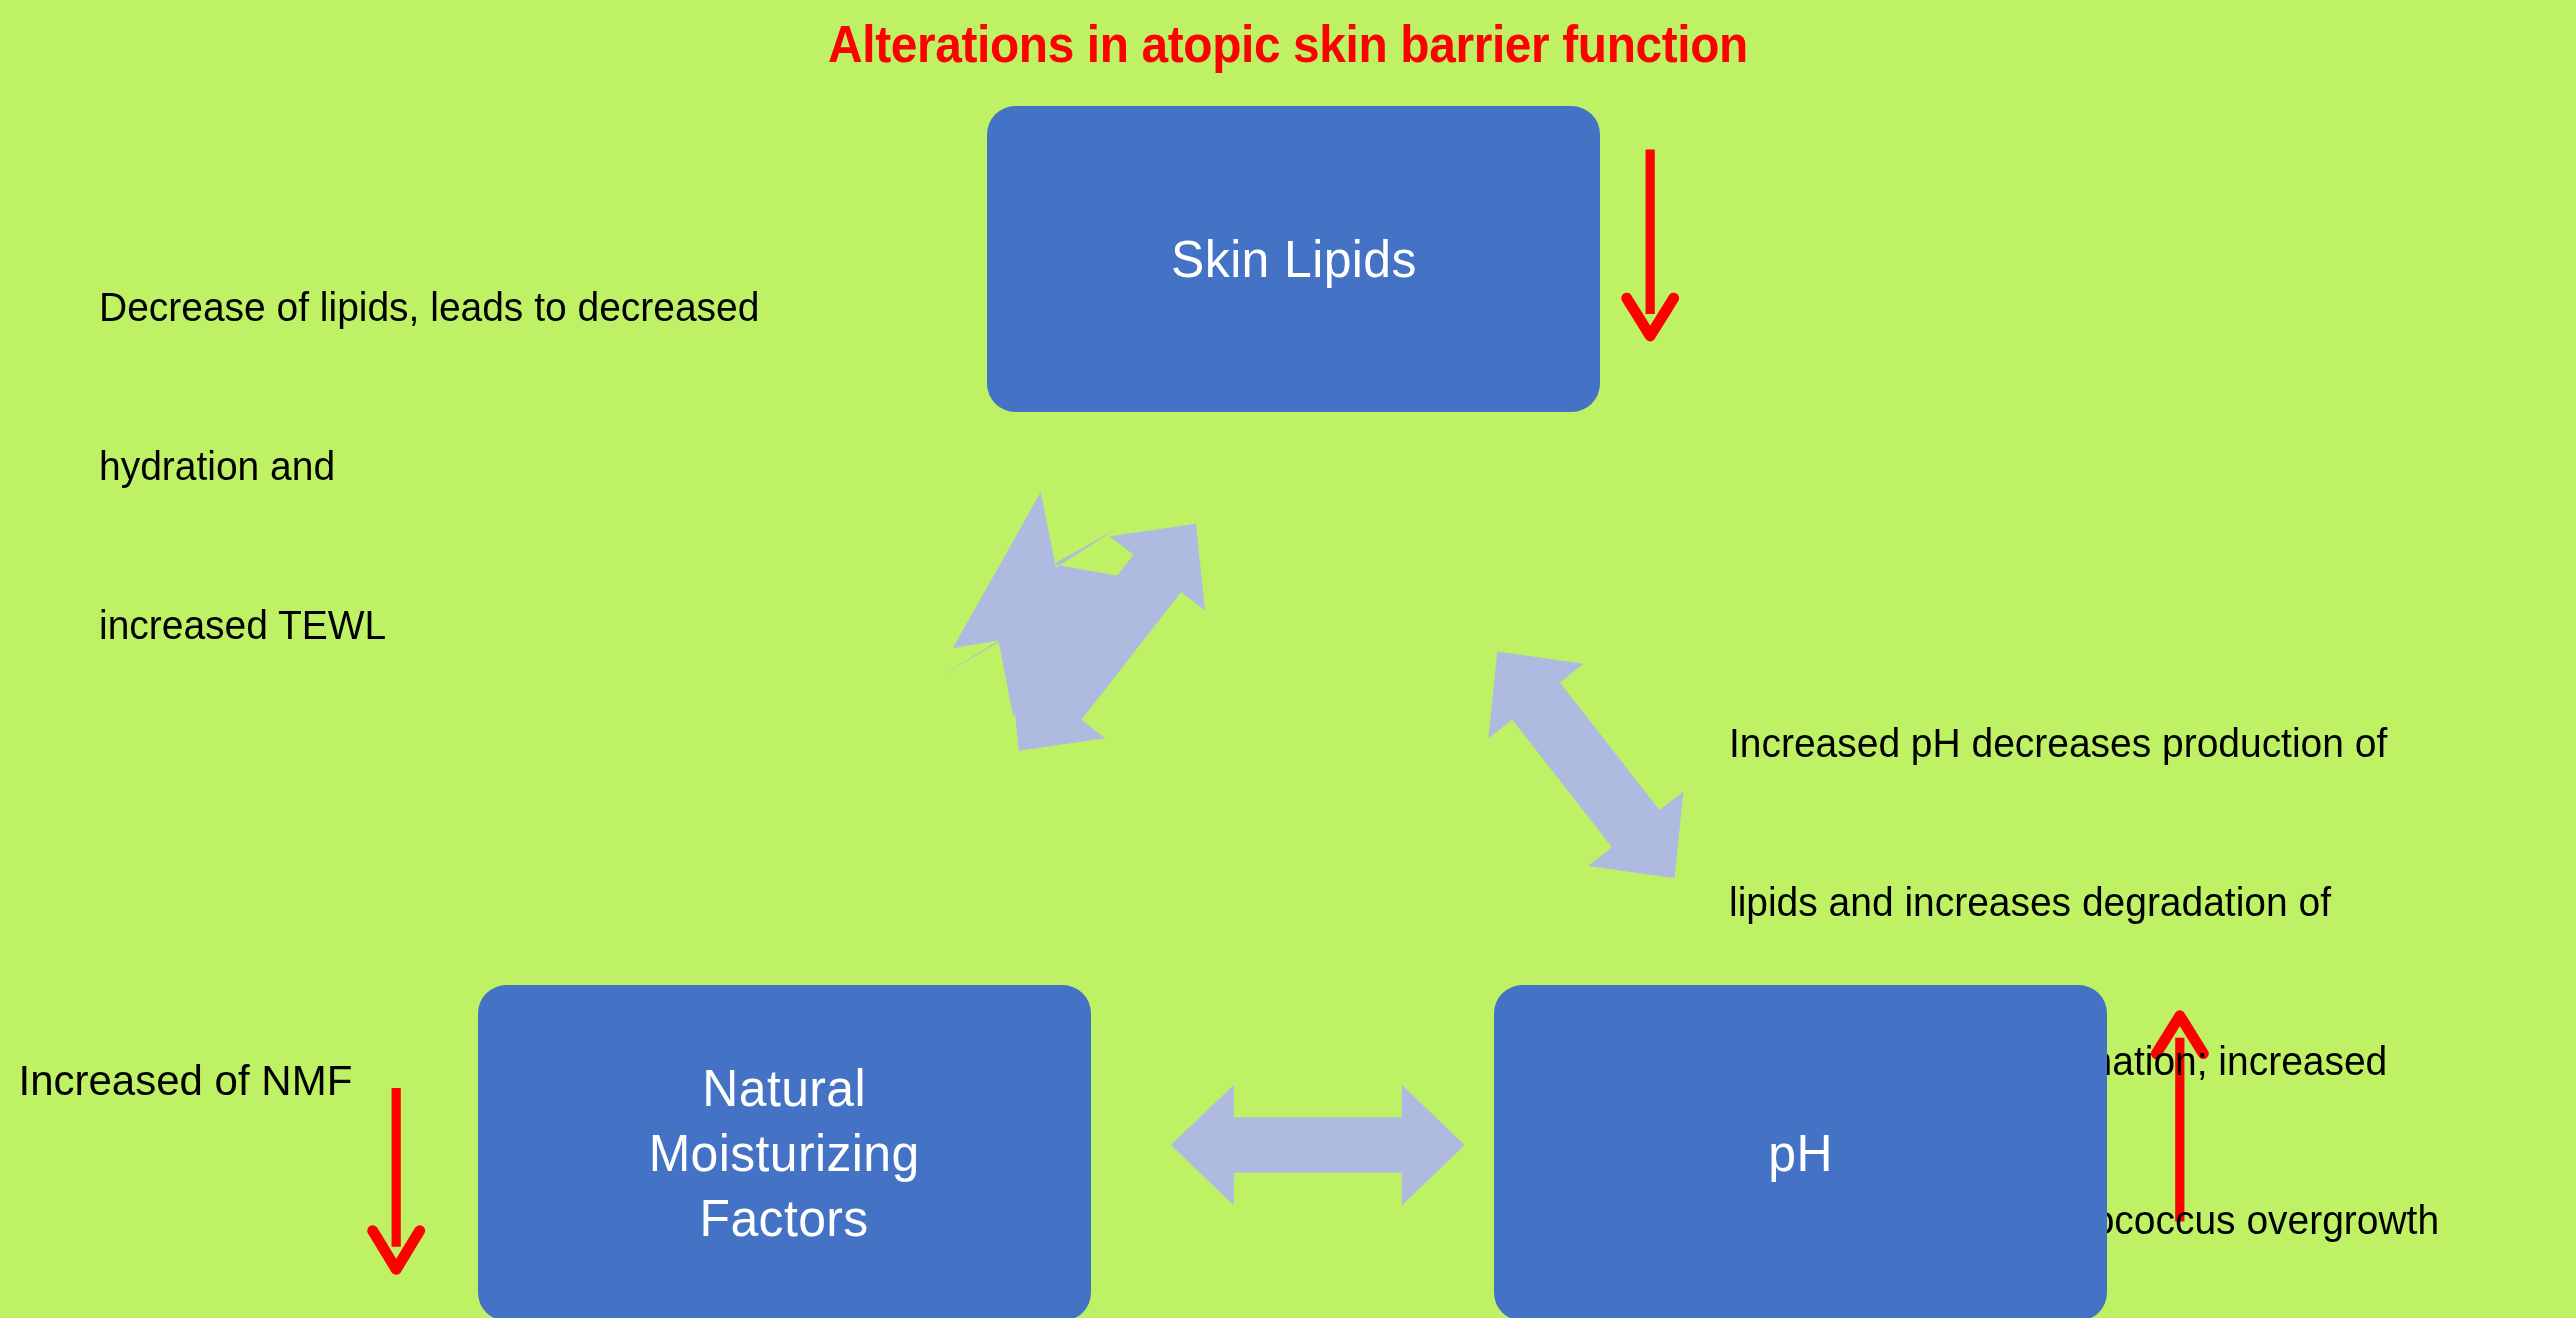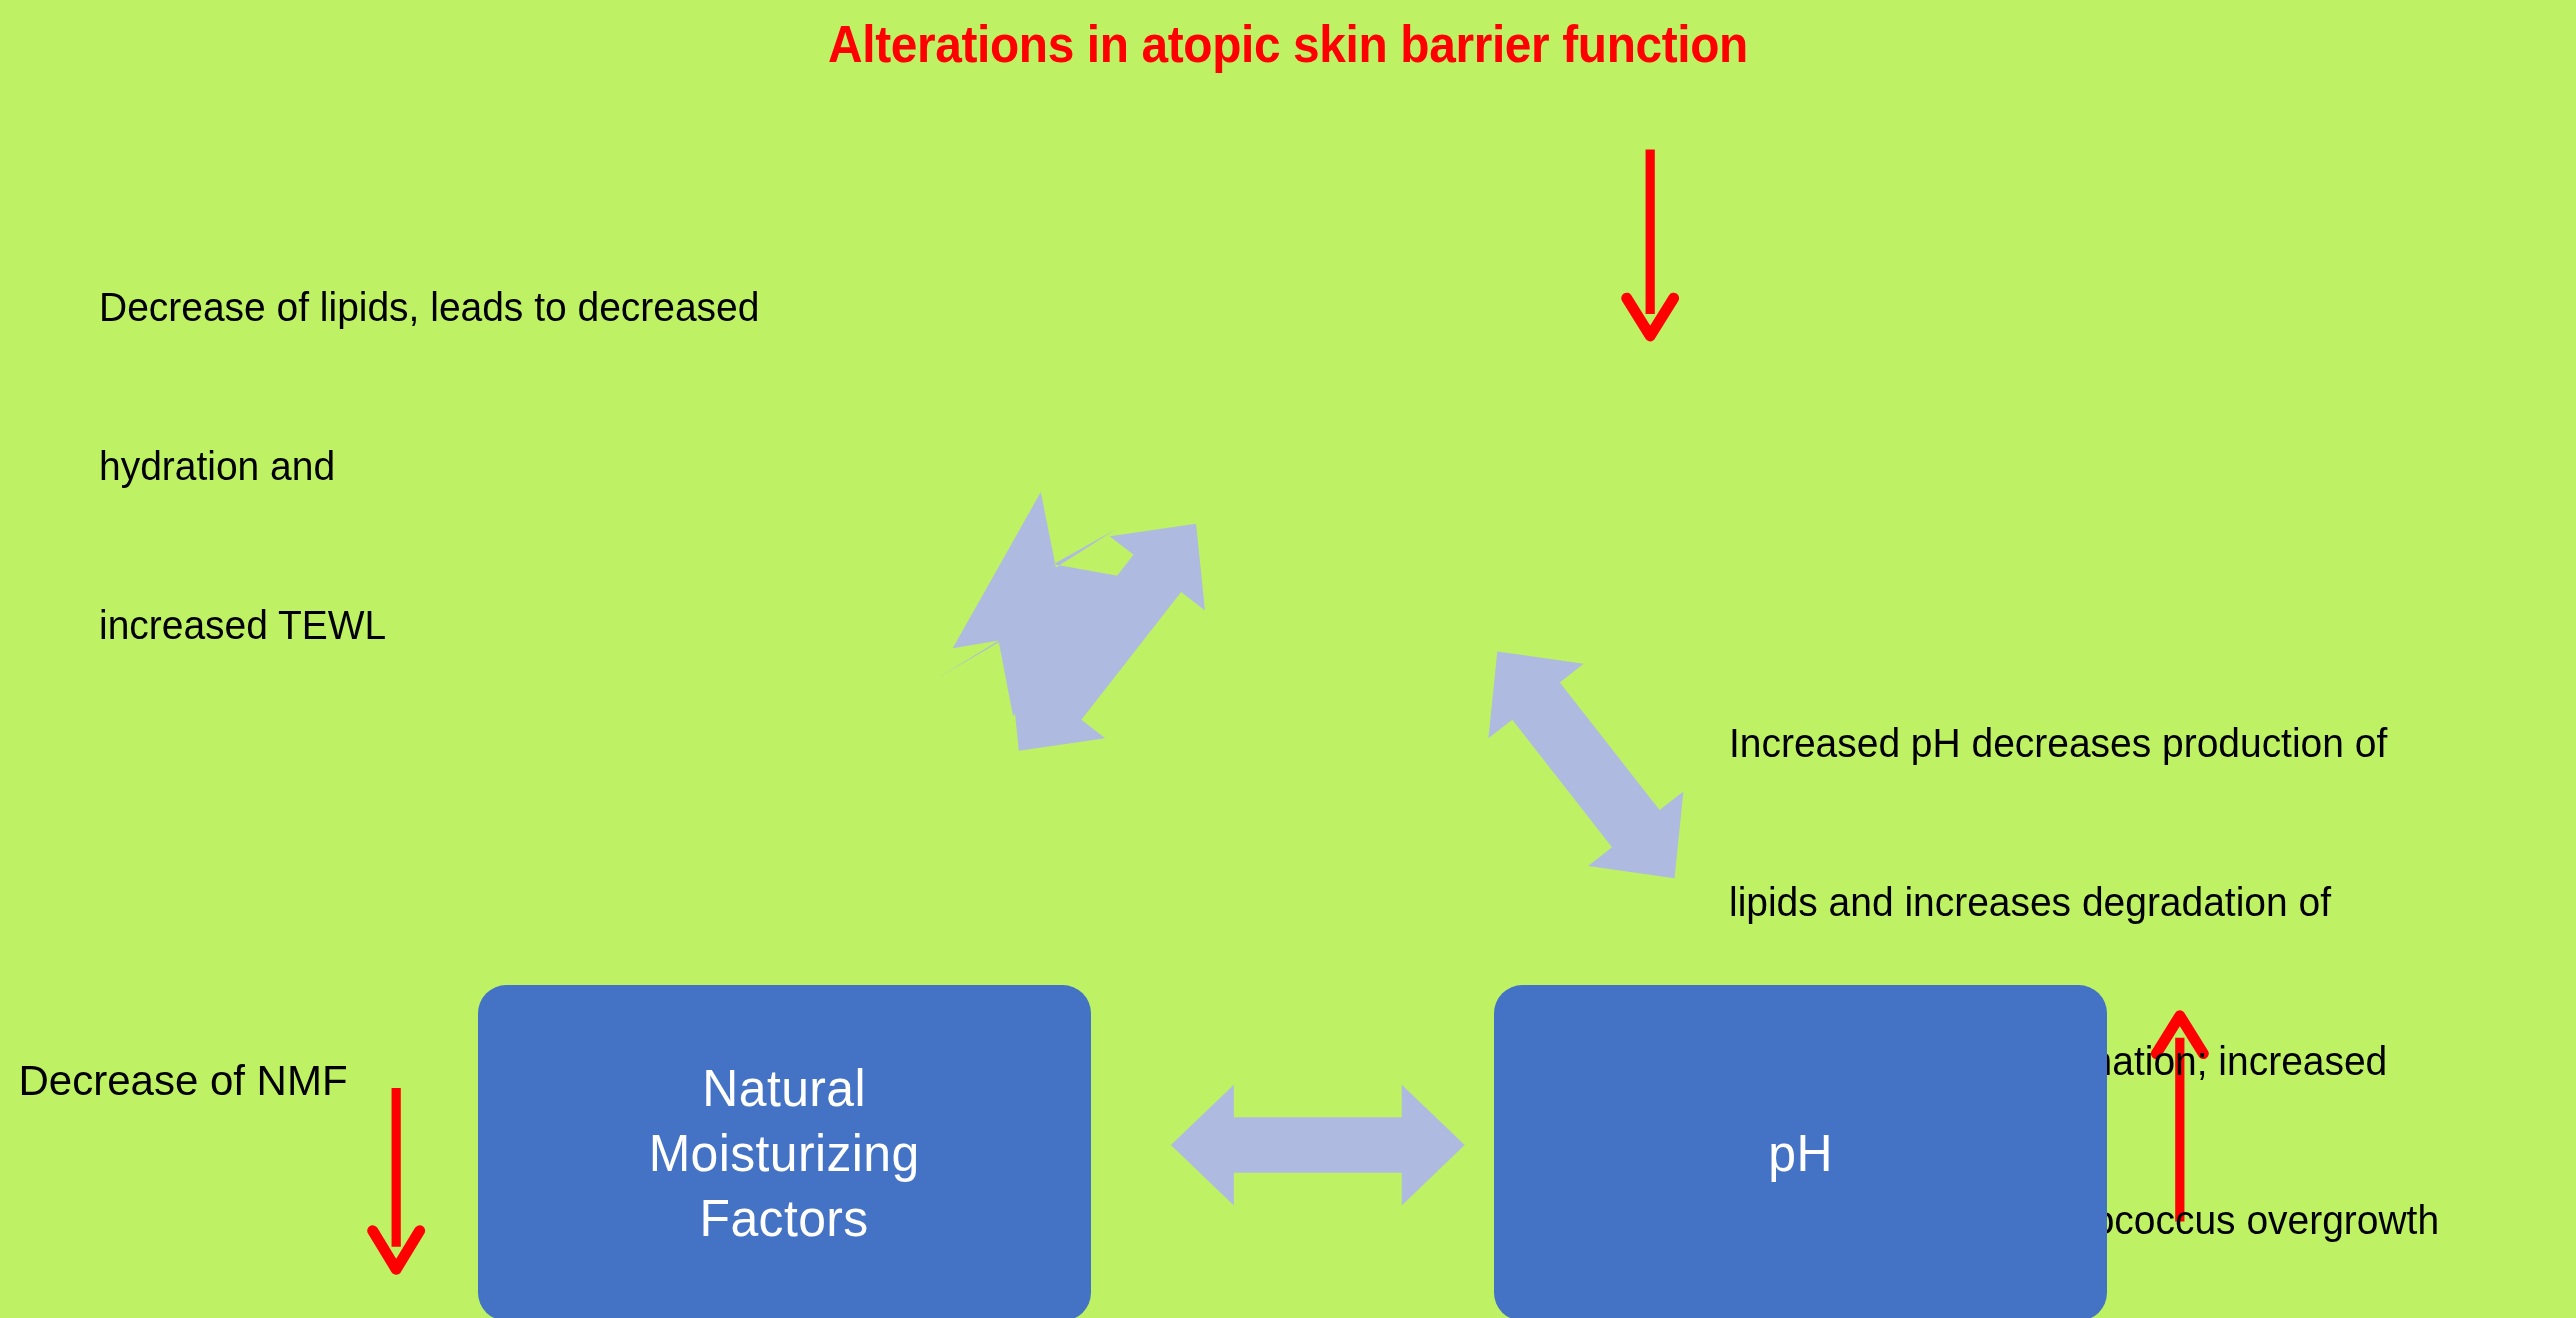--- a/index.html
+++ b/index.html
@@ -170,24 +170,27 @@
   <div class="annot" id="annot-ph">
     <span class="ln">Increased pH decreases production of</span>
     <span class="ln">lipids and increases degradation of</span>
     <span class="ln">filaggrin and desquamation; increased</span>
     <span class="ln">pH facilitates Staphylococcus overgrowth</span>
     
     
   </div>
 
   <div class="annot" id="annot-nmf">
-    <span class="ln">Decrease of NMF</span>
+    <span class="ln">Increased of NMF</span>
     
   </div>
 
+  <div class="node" id="node-lipids">
+    <span class="lbl">Skin Lipids</span>
+  </div>
 
   <div class="node" id="node-nmf">
     <span class="lbl">
       <span style="display:block">Natural</span>
       <span style="display:block">Moisturizing</span>
       <span style="display:block">Factors</span>
     </span>
   </div>
 
   <div class="node" id="node-ph">

